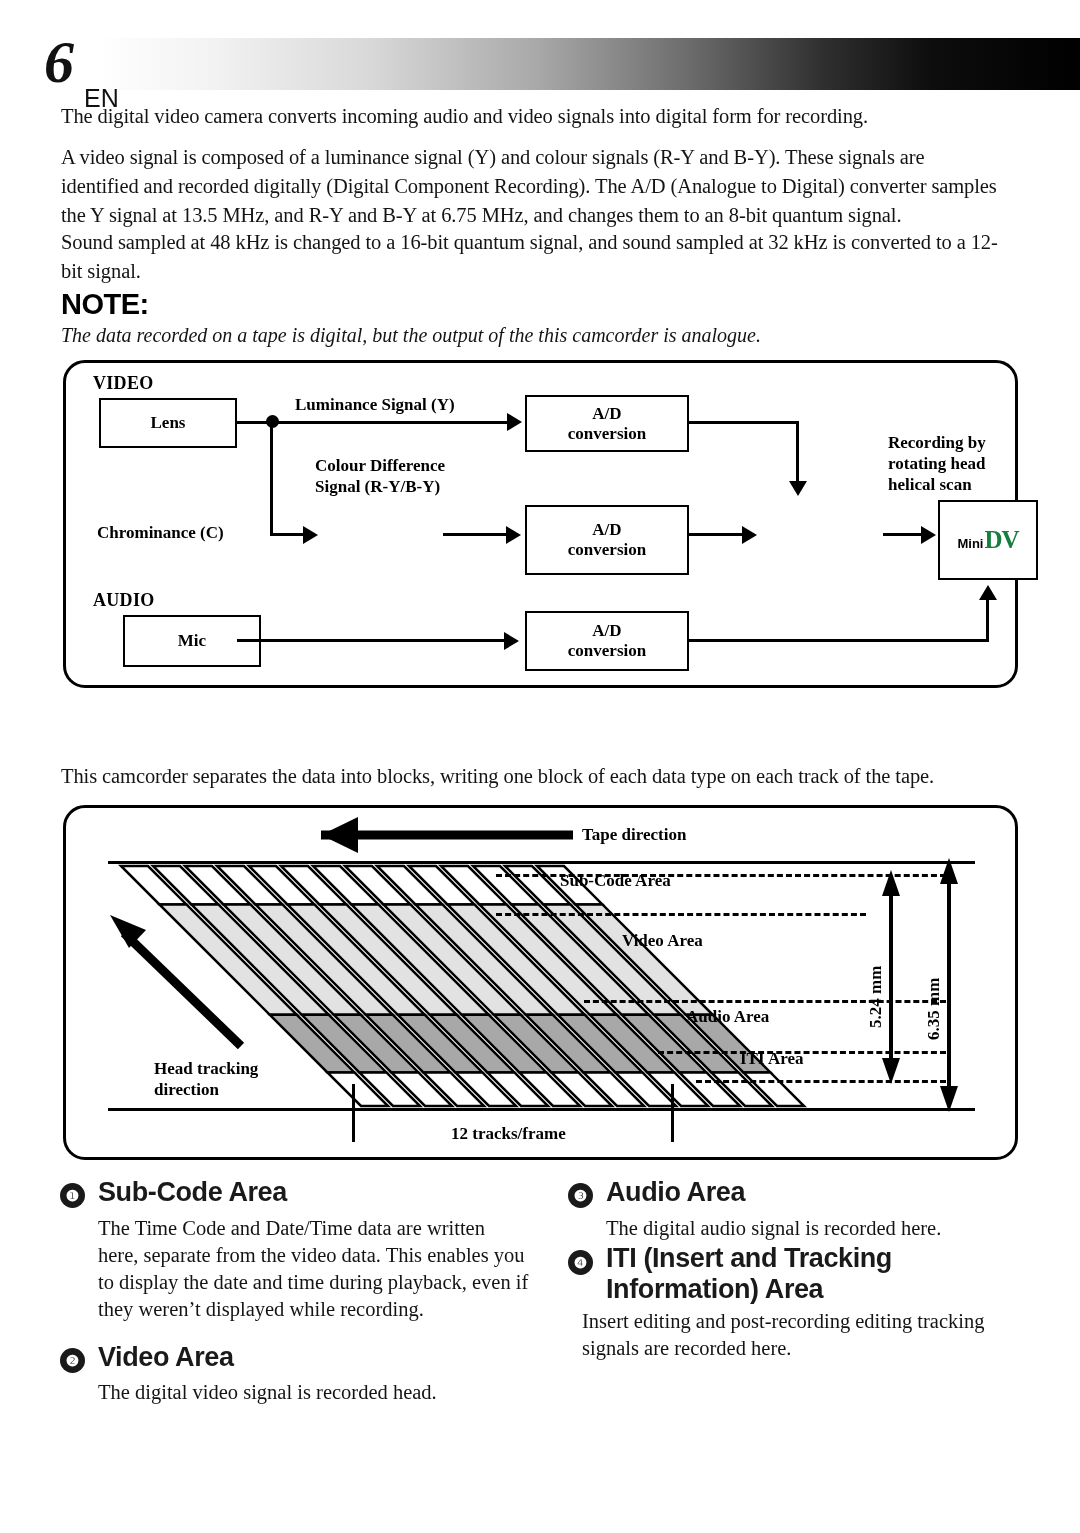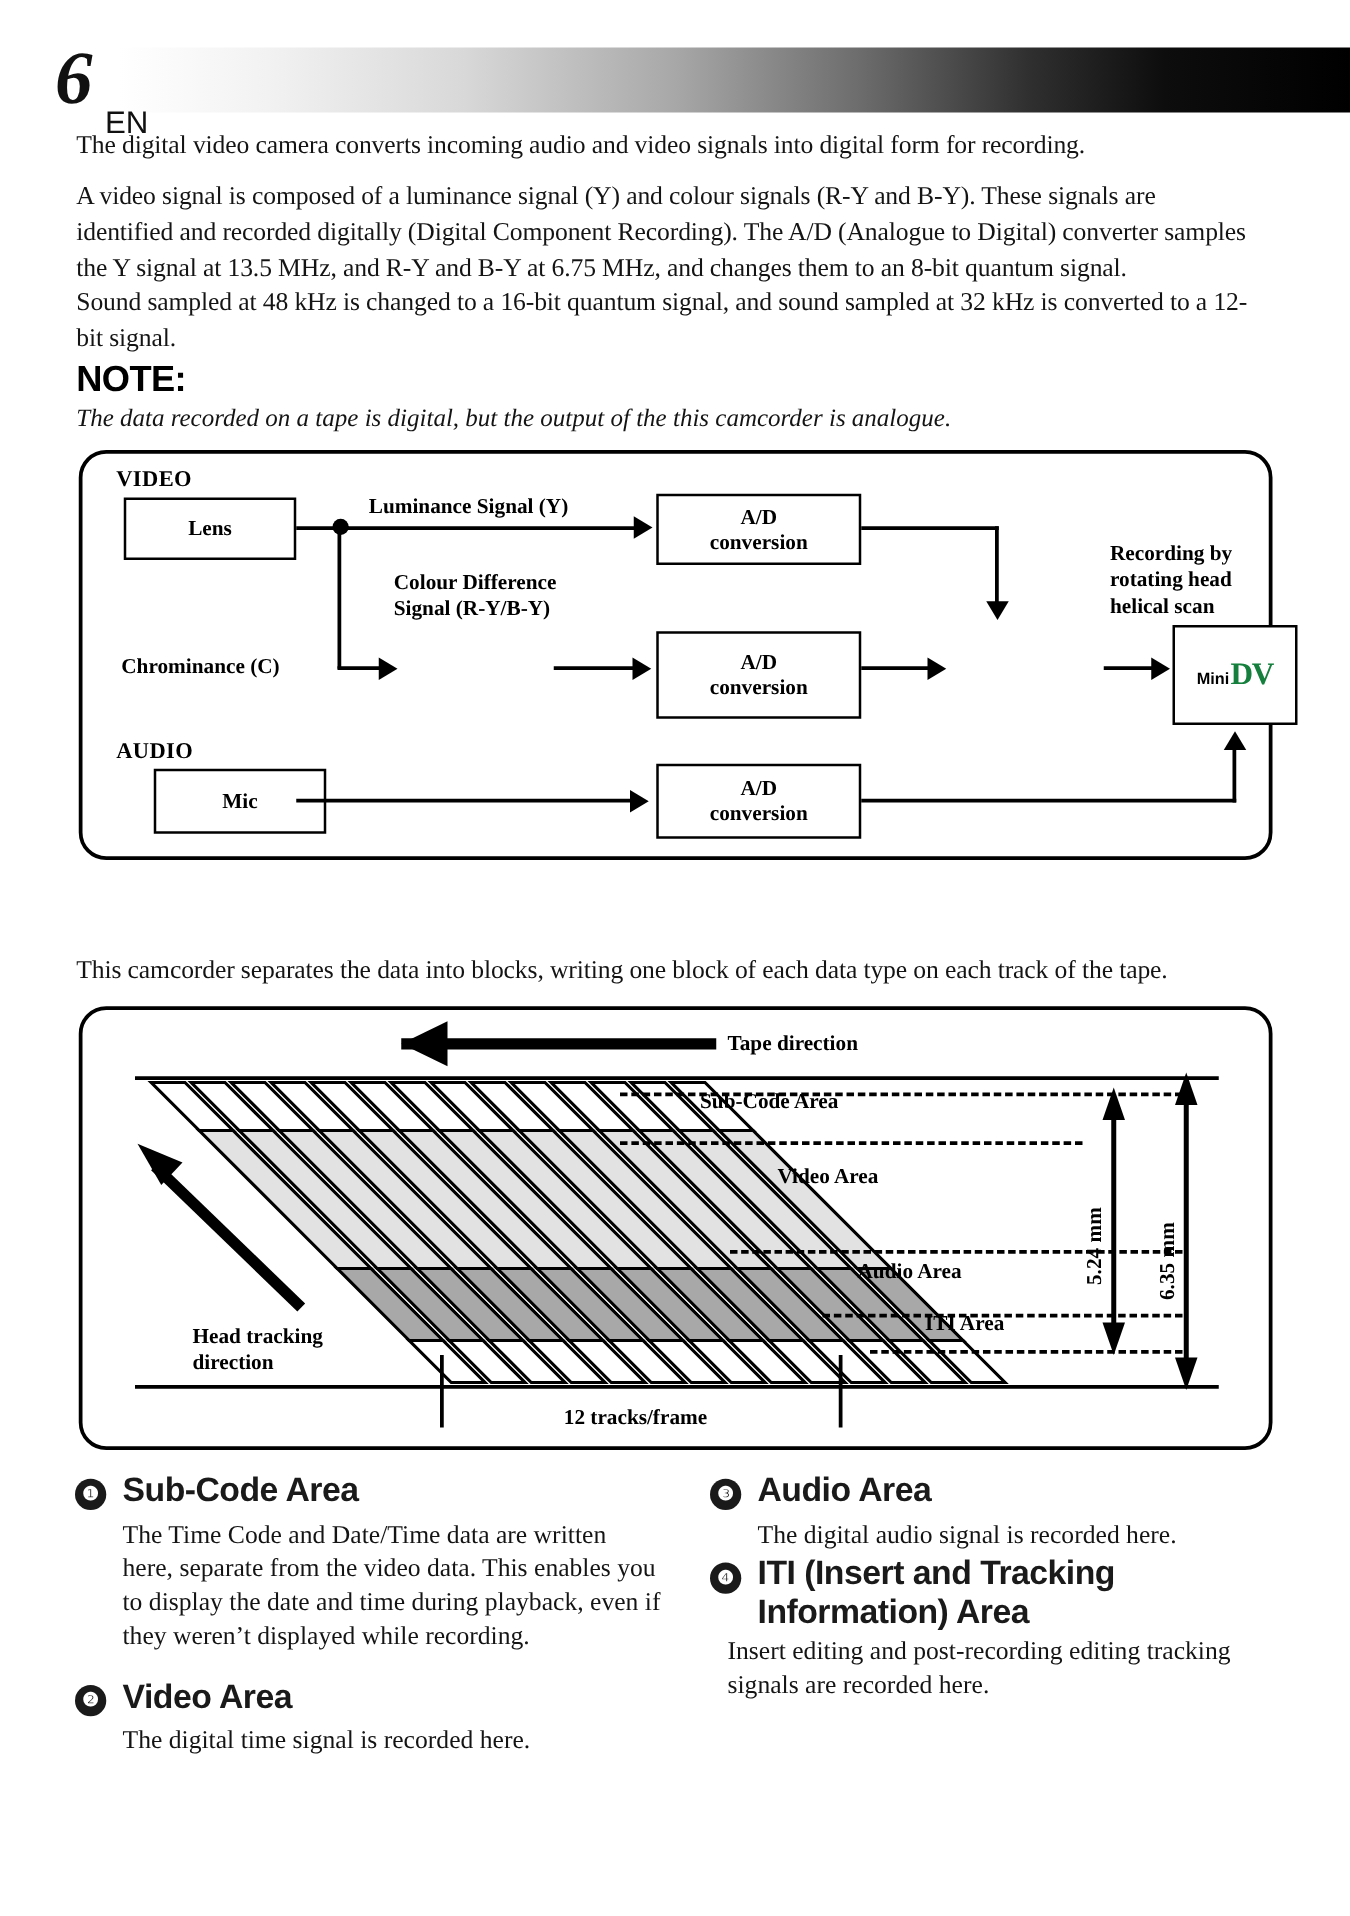--- a/index.html
+++ b/index.html
@@ -355,21 +355,21 @@
   <div class="tape-tick" style="left:605px; top:276px; height:58px;"></div>
   <div class="tlabel" style="left:385px; top:315px;">12 tracks/frame</div>
 </div>
 
 <div class="num-badge" style="left:60px; top:1183px;">❶</div>
 <div class="sec-head" style="left:98px; top:1177px; width:430px;">Sub-Code Area</div>
 <div class="sec-body" style="left:98px; top:1215px; width:432px;">The Time Code and Date/Time data are written here, separate from the video data. This enables you to display the date and time during playback, even if they weren’t displayed while recording.</div>
 
 <div class="num-badge" style="left:60px; top:1348px;">❷</div>
 <div class="sec-head" style="left:98px; top:1342px; width:430px;">Video Area</div>
-<div class="sec-body" style="left:98px; top:1379px; width:440px;">The digital time signal is recorded here.</div>
+<div class="sec-body" style="left:98px; top:1379px; width:440px;">The digital video signal is recorded head.</div>
 
 <div class="num-badge" style="left:568px; top:1183px;">❸</div>
 <div class="sec-head" style="left:606px; top:1177px; width:420px;">Audio Area</div>
 <div class="sec-body" style="left:606px; top:1215px; width:425px;">The digital audio signal is recorded here.</div>
 
 <div class="num-badge" style="left:568px; top:1250px;">❹</div>
 <div class="sec-head" style="left:606px; top:1243px; width:400px;">ITI (Insert and Tracking Information) Area</div>
 <div class="sec-body" style="left:582px; top:1308px; width:420px;">Insert editing and post-recording editing tracking signals are recorded here.</div>
 
 </body></html>

